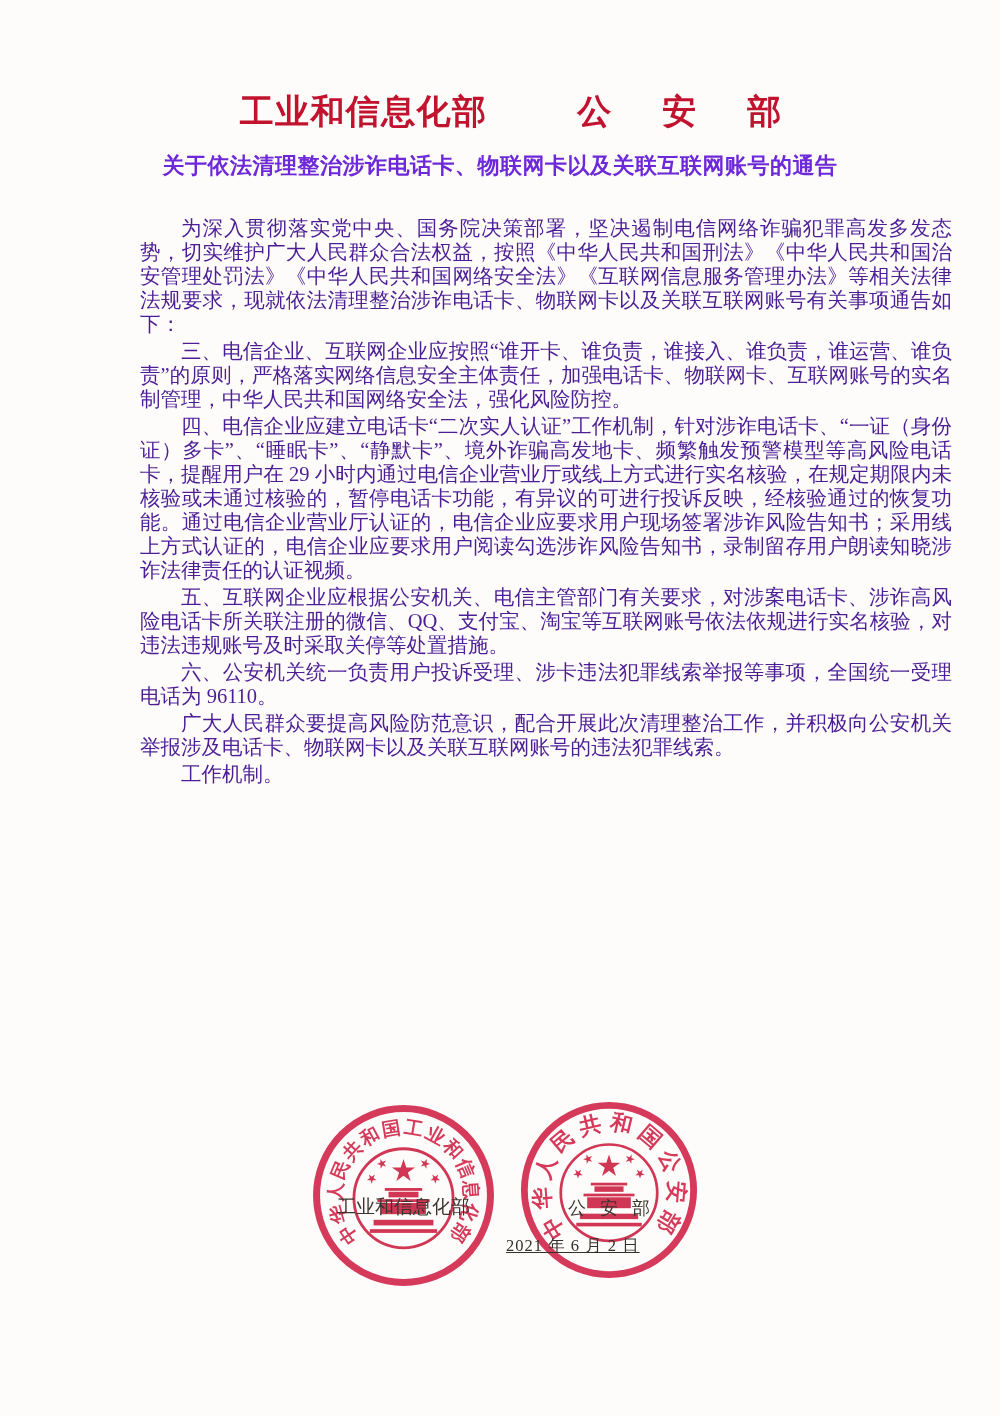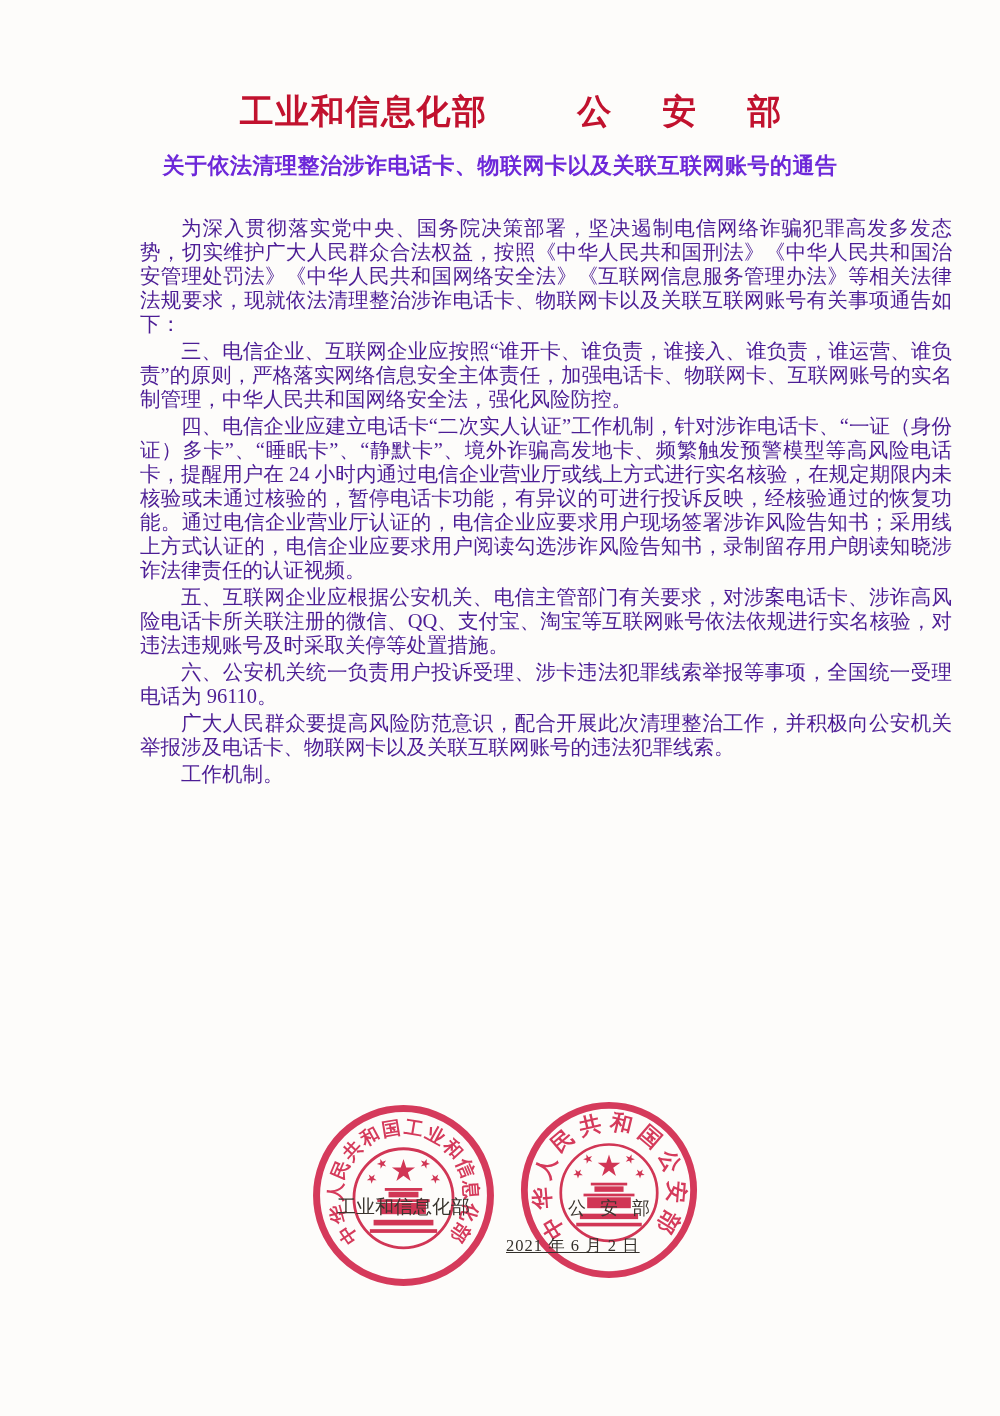--- a/index.html
+++ b/index.html
@@ -139,21 +139,21 @@
   <div class="header-row">
     <span class="header-agency-left">工业和信息化部</span>
     <span class="header-agency-right">公安部</span>
   </div>
 
   <h1 class="doc-title">关于依法清理整治涉诈电话卡、物联网卡以及关联互联网账号的通告</h1>
 
   <div class="body-text">
     <p>为深入贯彻落实党中央、国务院决策部署，坚决遏制电信网络诈骗犯罪高发多发态势，切实维护广大人民群众合法权益，按照《中华人民共和国刑法》《中华人民共和国治安管理处罚法》《中华人民共和国网络安全法》《互联网信息服务管理办法》等相关法律法规要求，现就依法清理整治涉诈电话卡、物联网卡以及关联互联网账号有关事项通告如下：</p>
     <p>三、电信企业、互联网企业应按照“谁开卡、谁负责，谁接入、谁负责，谁运营、谁负责”的原则，严格落实网络信息安全主体责任，加强电话卡、物联网卡、互联网账号的实名制管理，中华人民共和国网络安全法，强化风险防控。</p>
-    <p>四、电信企业应建立电话卡“二次实人认证”工作机制，针对涉诈电话卡、“一证（身份证）多卡”、“睡眠卡”、“静默卡”、境外诈骗高发地卡、频繁触发预警模型等高风险电话卡，提醒用户在 24 小时内通过电信企业营业厅或线上方式进行实名核验，在规定期限内未核验或未通过核验的，暂停电话卡功能，有异议的可进行投诉反映，经核验通过的恢复功能。通过电信企业营业厅认证的，电信企业应要求用户现场签署涉诈风险告知书；采用线上方式认证的，电信企业应要求用户阅读勾选涉诈风险告知书，录制留存用户朗读知晓涉诈法律责任的认证视频。</p>
+    <p>四、电信企业应建立电话卡“二次实人认证”工作机制，针对涉诈电话卡、“一证（身份证）多卡”、“睡眠卡”、“静默卡”、境外诈骗高发地卡、频繁触发预警模型等高风险电话卡，提醒用户在 29 小时内通过电信企业营业厅或线上方式进行实名核验，在规定期限内未核验或未通过核验的，暂停电话卡功能，有异议的可进行投诉反映，经核验通过的恢复功能。通过电信企业营业厅认证的，电信企业应要求用户现场签署涉诈风险告知书；采用线上方式认证的，电信企业应要求用户阅读勾选涉诈风险告知书，录制留存用户朗读知晓涉诈法律责任的认证视频。</p>
     <p>五、互联网企业应根据公安机关、电信主管部门有关要求，对涉案电话卡、涉诈高风险电话卡所关联注册的微信、QQ、支付宝、淘宝等互联网账号依法依规进行实名核验，对违法违规账号及时采取关停等处置措施。</p>
     <p>六、公安机关统一负责用户投诉受理、涉卡违法犯罪线索举报等事项，全国统一受理电话为 96110。</p>
     <p>广大人民群众要提高风险防范意识，配合开展此次清理整治工作，并积极向公安机关举报涉及电话卡、物联网卡以及关联互联网账号的违法犯罪线索。</p>
     <p>工作机制。</p>
   </div>
 
   <div class="seal seal-left">
     <svg class="seal-svg" viewBox="0 0 200 200">
       <defs>
         <path id="arcL" d="M 53.3 146.7 A 66 66 0 1 1 146.7 146.7"></path>

